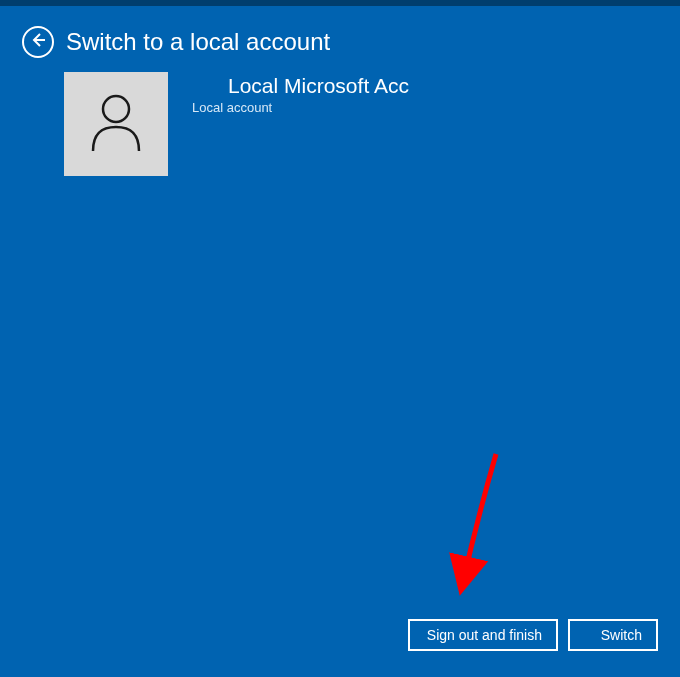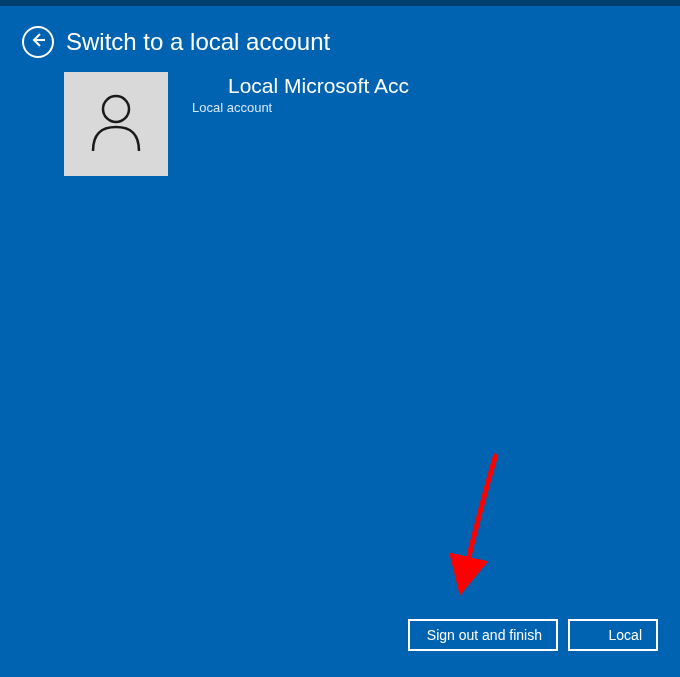--- a/index.html
+++ b/index.html
@@ -139,21 +139,21 @@
     </span>
   </div>
   <div class="info">
     <div class="account-name">Local Microsoft Acc</div>
     <div class="account-type">Local account</div>
   </div>
 </div>
 
 <div class="footer">
   <button class="btn btn-primary">Sign out and finish</button>
-  <button class="btn">Local</button>
+  <button class="btn">Switch</button>
 </div>
 
 <svg class="annotation-arrow" width="120" height="160" viewBox="0 0 120 160">
   <defs>
     <marker id="arrowhead" markerWidth="8" markerHeight="8" refX="6" refY="4" orient="auto">
       <polygon points="0 0, 8 4, 0 8" fill="#ff0000"></polygon>
     </marker>
   </defs>
   <path d="M 108 8 Q 90 70 74 140" stroke="#ff0000" stroke-width="5" fill="none" marker-end="url(#arrowhead)"></path>
 </svg>

